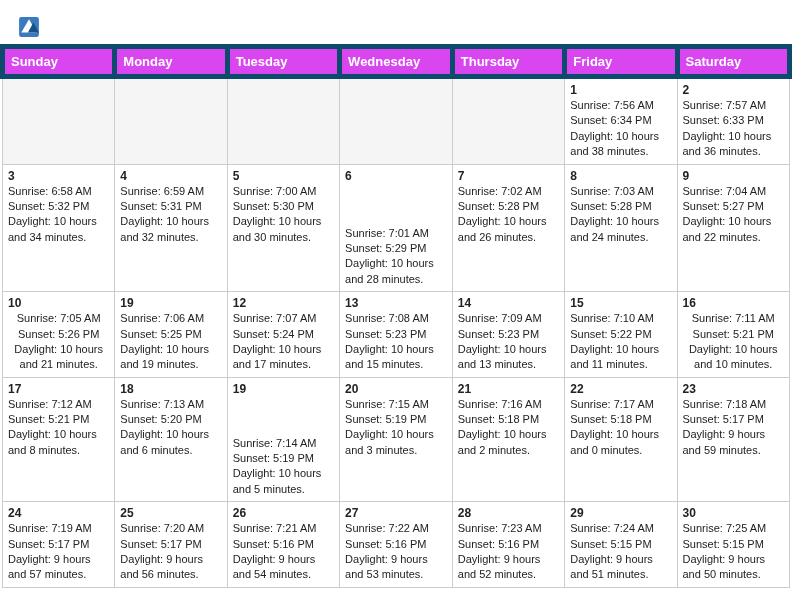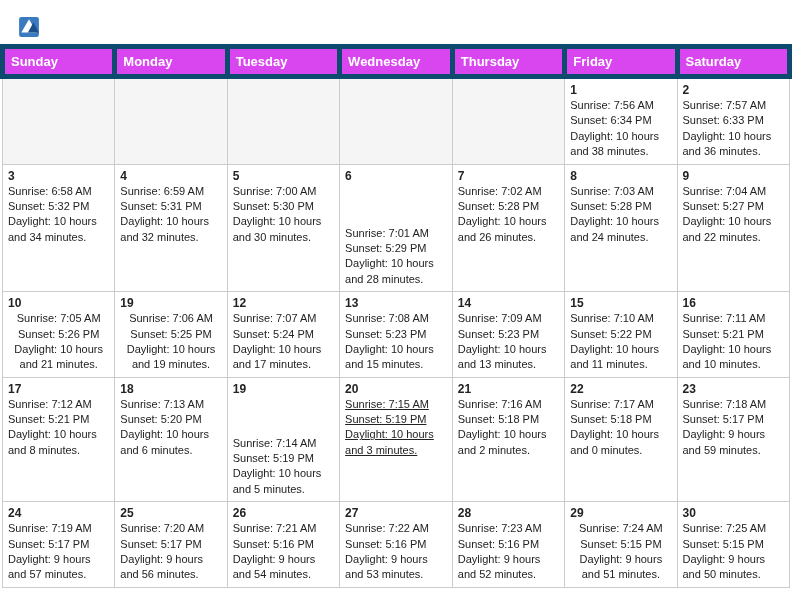--- a/index.html
+++ b/index.html
@@ -189,21 +189,21 @@
       </tr>
       <tr class="week-row">
         <td>
           <span class="day-num">10</span>
           <div class="day-info" style="white-space: pre-line; text-align: center;">Sunrise: 7:05 AM
 Sunset: 5:26 PM
 Daylight: 10 hours and 21 minutes.</div>
         </td>
         <td>
           <span class="day-num">19</span>
-          <div class="day-info" style="white-space: pre-line; text-align: center;">Sunrise: 7:06 AM
+          <div class="day-info" style="white-space: pre-line;">Sunrise: 7:06 AM
 Sunset: 5:25 PM
 Daylight: 10 hours and 19 minutes.</div>
         </td>
         <td>
           <span class="day-num">12</span>
           <div class="day-info" style="white-space: pre-line;">Sunrise: 7:07 AM
 Sunset: 5:24 PM
 Daylight: 10 hours and 17 minutes.</div>
         </td>
         <td>
@@ -219,21 +219,21 @@
 Daylight: 10 hours and 13 minutes.</div>
         </td>
         <td>
           <span class="day-num">15</span>
           <div class="day-info" style="white-space: pre-line;">Sunrise: 7:10 AM
 Sunset: 5:22 PM
 Daylight: 10 hours and 11 minutes.</div>
         </td>
         <td>
           <span class="day-num">16</span>
-          <div class="day-info" style="white-space: pre-line;">Sunrise: 7:11 AM
+          <div class="day-info" style="white-space: pre-line; text-align: center;">Sunrise: 7:11 AM
 Sunset: 5:21 PM
 Daylight: 10 hours and 10 minutes.</div>
         </td>
       </tr>
       <tr class="week-row">
         <td>
           <span class="day-num">17</span>
           <div class="day-info" style="white-space: pre-line;">Sunrise: 7:12 AM
 Sunset: 5:21 PM
 Daylight: 10 hours and 8 minutes.</div>
@@ -245,21 +245,21 @@
 Daylight: 10 hours and 6 minutes.</div>
         </td>
         <td>
           <span class="day-num">19</span>
           <div class="day-info" style="white-space: pre-line; margin-top: 40px;">Sunrise: 7:14 AM
 Sunset: 5:19 PM
 Daylight: 10 hours and 5 minutes.</div>
         </td>
         <td>
           <span class="day-num">20</span>
-          <div class="day-info" style="white-space: pre-line; text-decoration: underline;">Sunrise: 7:15 AM
+          <div class="day-info" style="white-space: pre-line;">Sunrise: 7:15 AM
 Sunset: 5:19 PM
 Daylight: 10 hours and 3 minutes.</div>
         </td>
         <td>
           <span class="day-num">21</span>
           <div class="day-info" style="white-space: pre-line;">Sunrise: 7:16 AM
 Sunset: 5:18 PM
 Daylight: 10 hours and 2 minutes.</div>
         </td>
         <td>
@@ -301,21 +301,21 @@
 Daylight: 9 hours and 53 minutes.</div>
         </td>
         <td>
           <span class="day-num">28</span>
           <div class="day-info" style="white-space: pre-line;">Sunrise: 7:23 AM
 Sunset: 5:16 PM
 Daylight: 9 hours and 52 minutes.</div>
         </td>
         <td>
           <span class="day-num">29</span>
-          <div class="day-info" style="white-space: pre-line; text-align: center;">Sunrise: 7:24 AM
+          <div class="day-info" style="white-space: pre-line;">Sunrise: 7:24 AM
 Sunset: 5:15 PM
 Daylight: 9 hours and 51 minutes.</div>
         </td>
         <td>
           <span class="day-num">30</span>
           <div class="day-info" style="white-space: pre-line;">Sunrise: 7:25 AM
 Sunset: 5:15 PM
 Daylight: 9 hours and 50 minutes.</div>
         </td>
       </tr>

